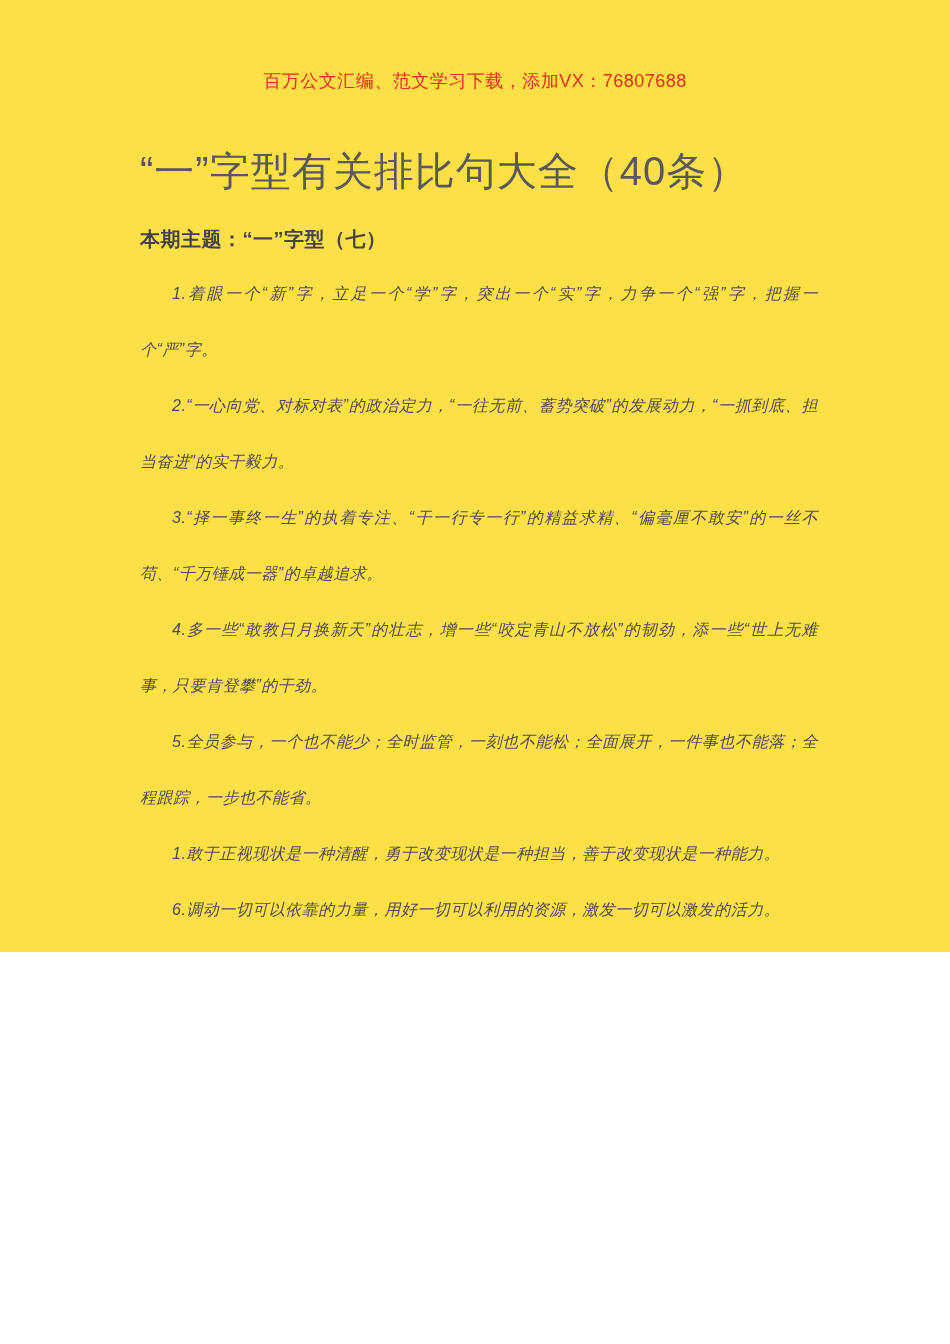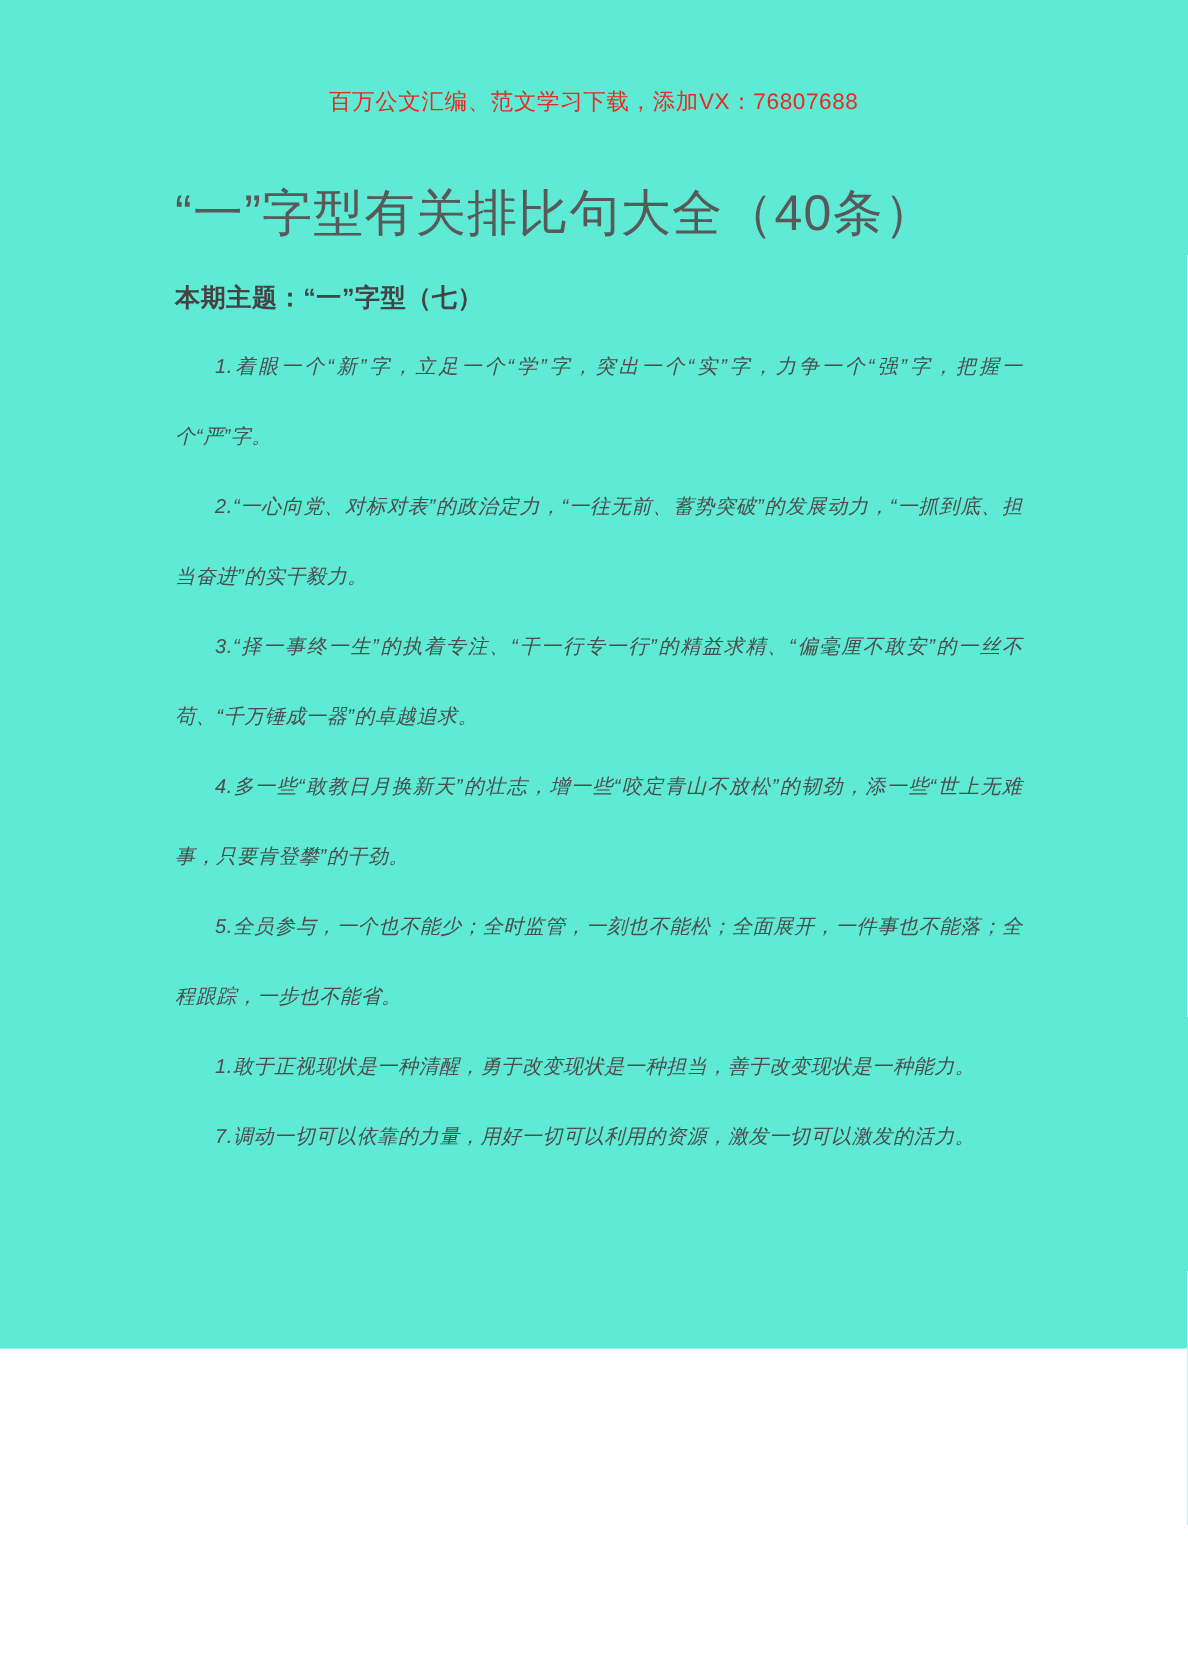--- a/index.html
+++ b/index.html
@@ -3,23 +3,23 @@
 <meta charset="utf-8">
 <style>
   html, body {
     margin: 0;
     padding: 0;
     background: #ffffff;
   }
   .page {
     position: relative;
     width: 950px;
-    height: 1079px;
+    height: 952px;
     margin: 0 auto;
-    background: #5eead4;
+    background: #fde047;
     font-family: "Liberation Sans", "DejaVu Sans", sans-serif;
     overflow: hidden;
   }
   .promo-header {
     padding-top: 68px;
     text-align: center;
     font-size: 18px;
     line-height: 26px;
     color: #e62b20;
     letter-spacing: 0.5px;
@@ -68,16 +68,16 @@
 
   <h2 class="doc-subtitle">本期主题：“一”字型（七）</h2>
 
   <div class="content">
     <p>1.着眼一个“新”字，立足一个“学”字，突出一个“实”字，力争一个“强”字，把握一个“严”字。</p>
     <p>2.“一心向党、对标对表”的政治定力，“一往无前、蓄势突破”的发展动力，“一抓到底、担当奋进”的实干毅力。</p>
     <p>3.“择一事终一生”的执着专注、“干一行专一行”的精益求精、“偏毫厘不敢安”的一丝不苟、“千万锤成一器”的卓越追求。</p>
     <p>4.多一些“敢教日月换新天”的壮志，增一些“咬定青山不放松”的韧劲，添一些“世上无难事，只要肯登攀”的干劲。</p>
     <p>5.全员参与，一个也不能少；全时监管，一刻也不能松；全面展开，一件事也不能落；全程跟踪，一步也不能省。</p>
     <p>1.敢于正视现状是一种清醒，勇于改变现状是一种担当，善于改变现状是一种能力。</p>
-    <p>7.调动一切可以依靠的力量，用好一切可以利用的资源，激发一切可以激发的活力。</p>
+    <p>6.调动一切可以依靠的力量，用好一切可以利用的资源，激发一切可以激发的活力。</p>
   </div>
 
 </div>
 
 </body></html>

